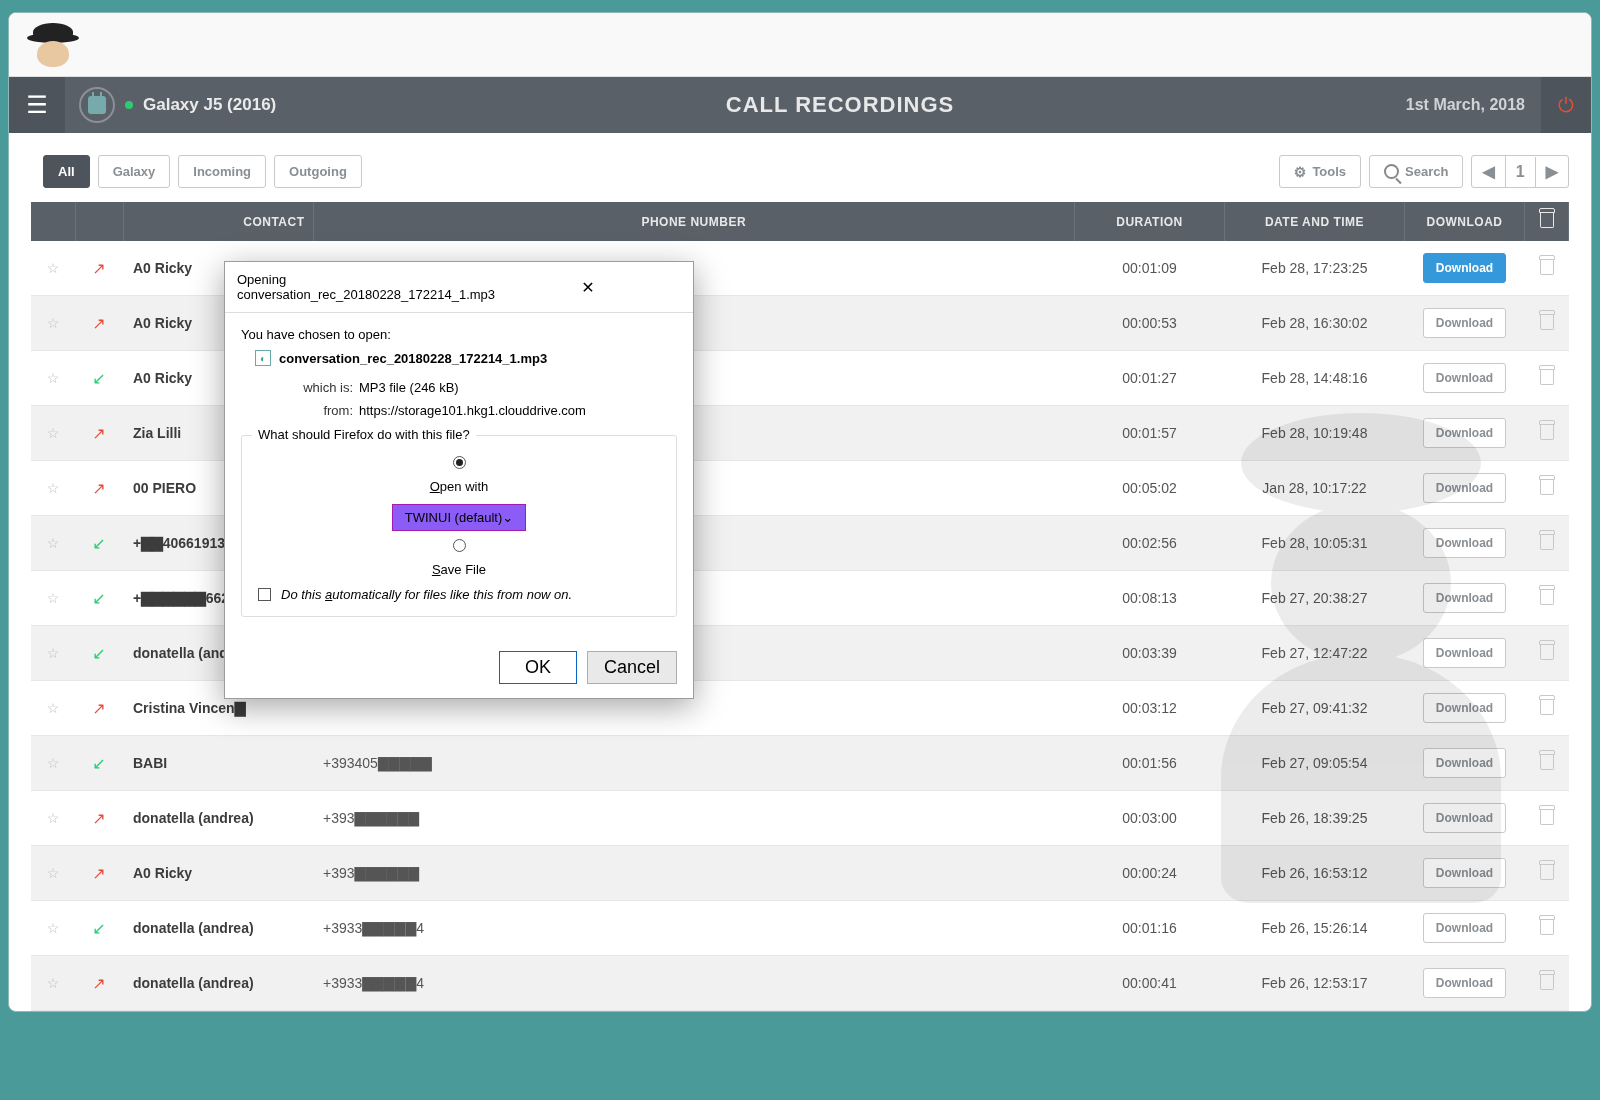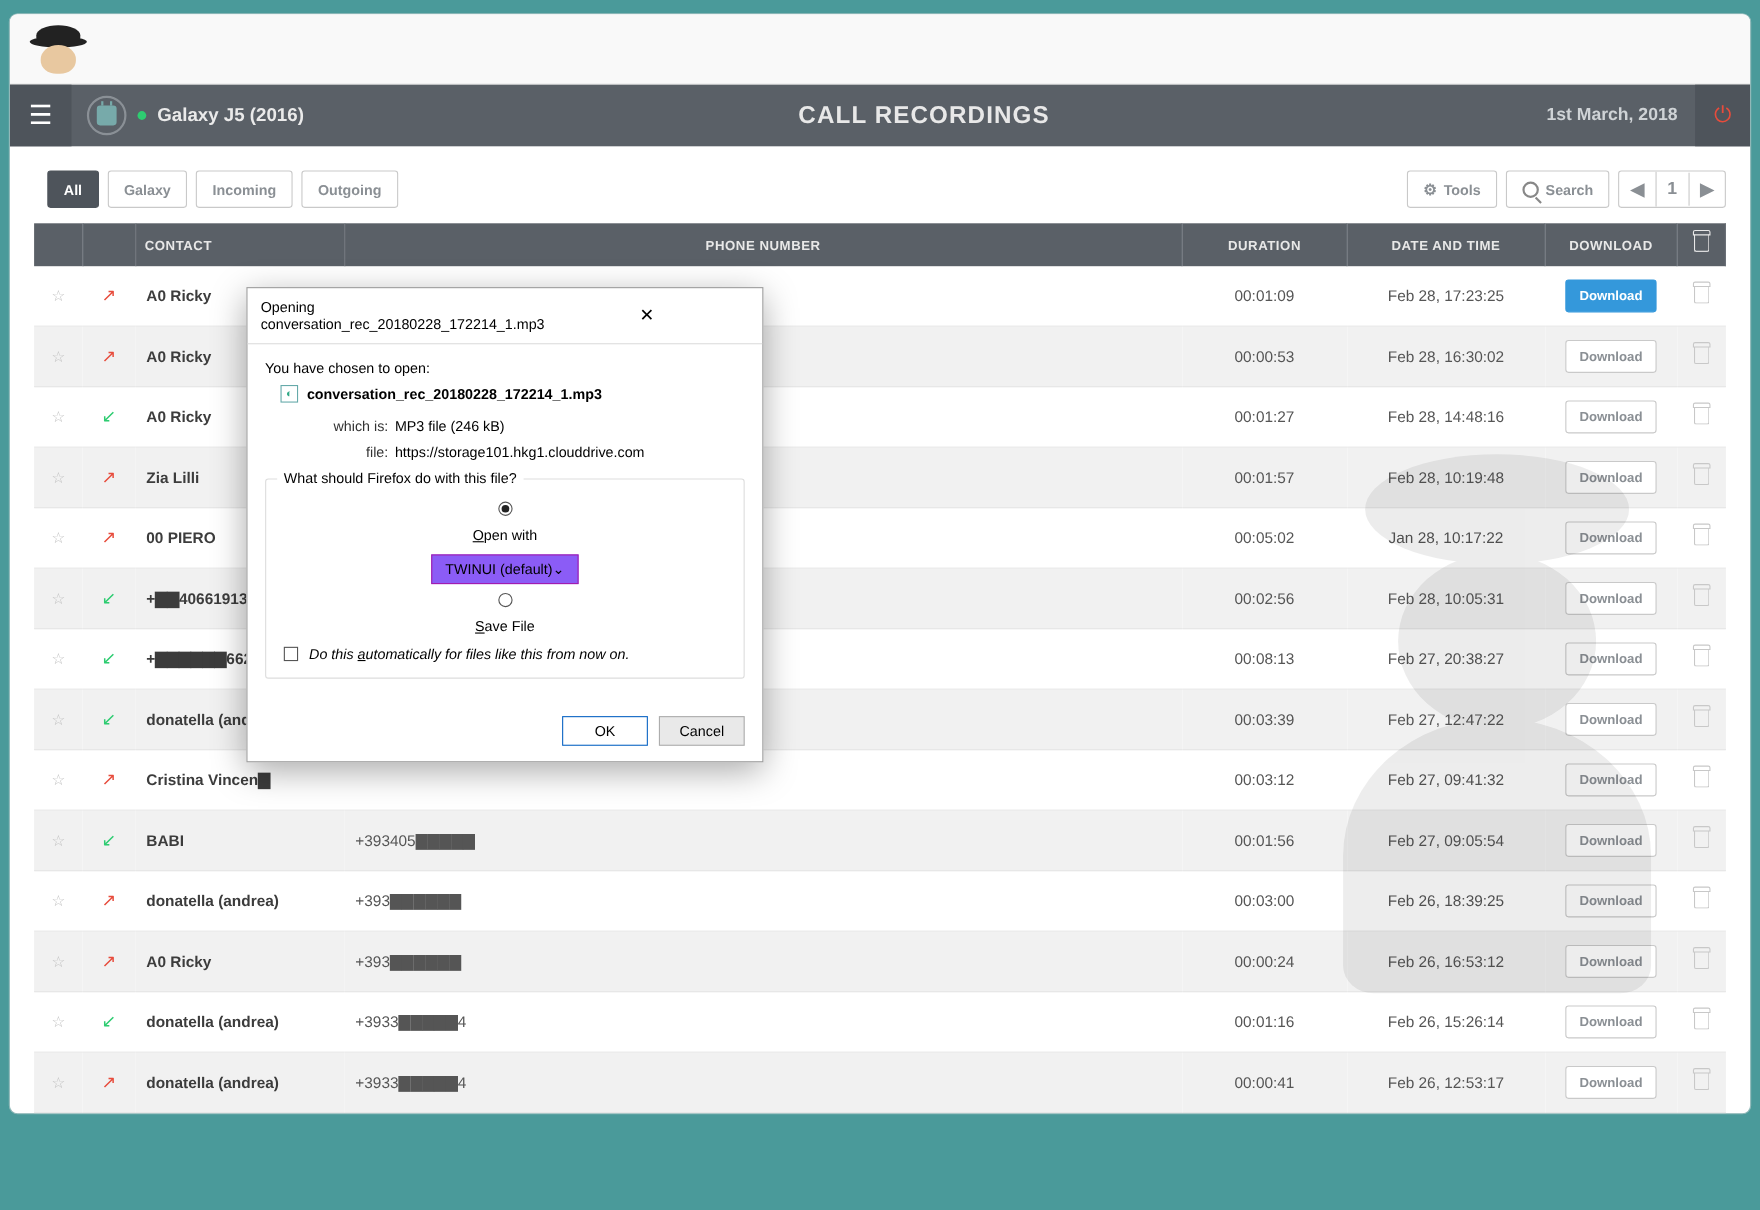--- a/index.html
+++ b/index.html
@@ -39,21 +39,21 @@
   .btn{border:1px solid var(--grey-border);background:#fff;color:var(--muted);font-weight:600;font-size:13px;padding:7px 14px;border-radius:3px;cursor:pointer;display:inline-flex;align-items:center;gap:6px;}
   .btn.active{background:#4e545b;color:#fff;border-color:#4e545b;}
   .toolbar-right{margin-left:auto;display:flex;gap:8px;}
   .pager{display:flex;align-items:center;border:1px solid var(--grey-border);border-radius:3px;overflow:hidden;}
   .pager span{padding:6px 10px;border-right:1px solid var(--grey-border);color:var(--muted);font-weight:600;cursor:pointer;}
   .pager span:last-child{border-right:none;}
   table{width:100%;border-collapse:collapse;}
   thead th{background:var(--darkbar);color:#e8e8e8;font-size:12px;font-weight:700;letter-spacing:0.5px;padding:10px 8px;border-right:1px solid #6b7178;text-align:center;}
   thead th:first-child{width:44px;}
   thead th:nth-child(2){width:48px;}
-  thead th.contact{width:190px;text-align:left;}
+  thead th.contact{width:190px;text-align:right;}
   thead th.phone{text-align:center;}
   thead th.dur{width:150px;margin-left:30px;}
   thead th.dt{width:180px;}
   thead th.dl{width:120px;}
   thead th.del{width:44px;}
   tbody td{padding:12px 10px;border-bottom:1px solid #e6e6e6;font-size:14px;color:#555;}
   tbody tr:nth-child(even){background:var(--row-alt);}
   td.star{text-align:center;color:#c0c0c0;cursor:pointer;}
   td.dir{text-align:center;font-size:16px;}
   .dir.out{color:var(--red);}
@@ -79,21 +79,21 @@
   .fmeta .lbl{display:inline-block;width:56px;text-align:right;margin-right:6px;color:#333;}
   .fieldset{border:1px solid #ddd;border-radius:3px;padding:12px 14px 14px;margin:12px 0;position:relative;}
   .legend{position:absolute;top:-9px;left:10px;background:#fff;padding:0 6px;}
   .radio-row{display:flex;align-items:center;gap:10px;margin:8px 0;flex-direction:column;}
   .radio{width:13px;height:13px;border:1.5px solid #555;border-radius:50%;display:inline-flex;align-items:center;justify-content:center;}
   .radio.checked::after{content:"";width:7px;height:7px;background:#222;border-radius:50%;}
   .select{flex:1;border:1px solid #a21caf;background:#8b5cf6;padding:5px 12px;display:flex;justify-content:space-between;align-items:center;cursor:pointer;}
   .chk-row{display:flex;align-items:center;gap:10px;margin:10px 0 0 2px;font-style:italic;}
   .chk{width:13px;height:13px;border:1.5px solid #555;}
   .dialog-foot{display:flex;justify-content:flex-end;gap:10px;padding:12px 16px 14px;}
-  .osbtn{min-width:78px;padding:5px 16px;border:1px solid #adadad;background:#e9e9e9;cursor:pointer;font-size:13px;}
+  .osbtn{min-width:78px;padding:5px 16px;border:1px solid #adadad;background:#e9e9e9;cursor:pointer;font-size:18px;}
   .osbtn.primary{border:1.5px solid #0a64c4;background:#fff;}
   .underline-letter{text-decoration:underline;}
   
   .watermark{position:absolute;right:30px;top:260px;width:400px;height:520px;opacity:0.07;pointer-events:none;}
   .wm-hat{position:absolute;top:20px;left:80px;width:240px;height:100px;background:#000;border-radius:50%;}
   .wm-head{position:absolute;top:110px;left:110px;width:180px;height:160px;background:#000;border-radius:50%;}
   .wm-body{position:absolute;top:260px;left:60px;width:280px;height:250px;background:#000;border-radius:50% 50% 10% 10%;}
   .gear{font-size:14px;}
   .mag{width:15px;height:15px;border:2px solid #888;border-radius:50%;position:relative;display:inline-block;}
   .mag::after{content:"";position:absolute;bottom:-5px;right:-5px;width:7px;height:2px;background:#888;transform:rotate(45deg);}
@@ -316,21 +316,21 @@
         <span class="close">✕</span>
       </div>
       <div class="dialog-body">
         <p>You have chosen to open:</p>
         <div class="fname">
           <span class="fileicon">◐</span>
           <b>conversation_rec_20180228_172214_1.mp3</b>
         </div>
         <div class="fmeta">
           <div><span class="lbl">which is:</span><span>MP3 file (246 kB)</span></div>
-          <div><span class="lbl">file:</span><span>https://storage101.hkg1.clouddrive.com</span></div>
+          <div><span class="lbl">from:</span><span>https://storage101.hkg1.clouddrive.com</span></div>
         </div>
         <div class="fieldset">
           <span class="legend">What should Firefox do with this file?</span>
           <div class="radio-row">
             <span class="radio checked"></span>
             <span><span class="underline-letter">O</span><span>pen with</span></span>
             <div class="select">
               <span>TWINUI (default)</span>
               <span>⌄</span>
             </div>

